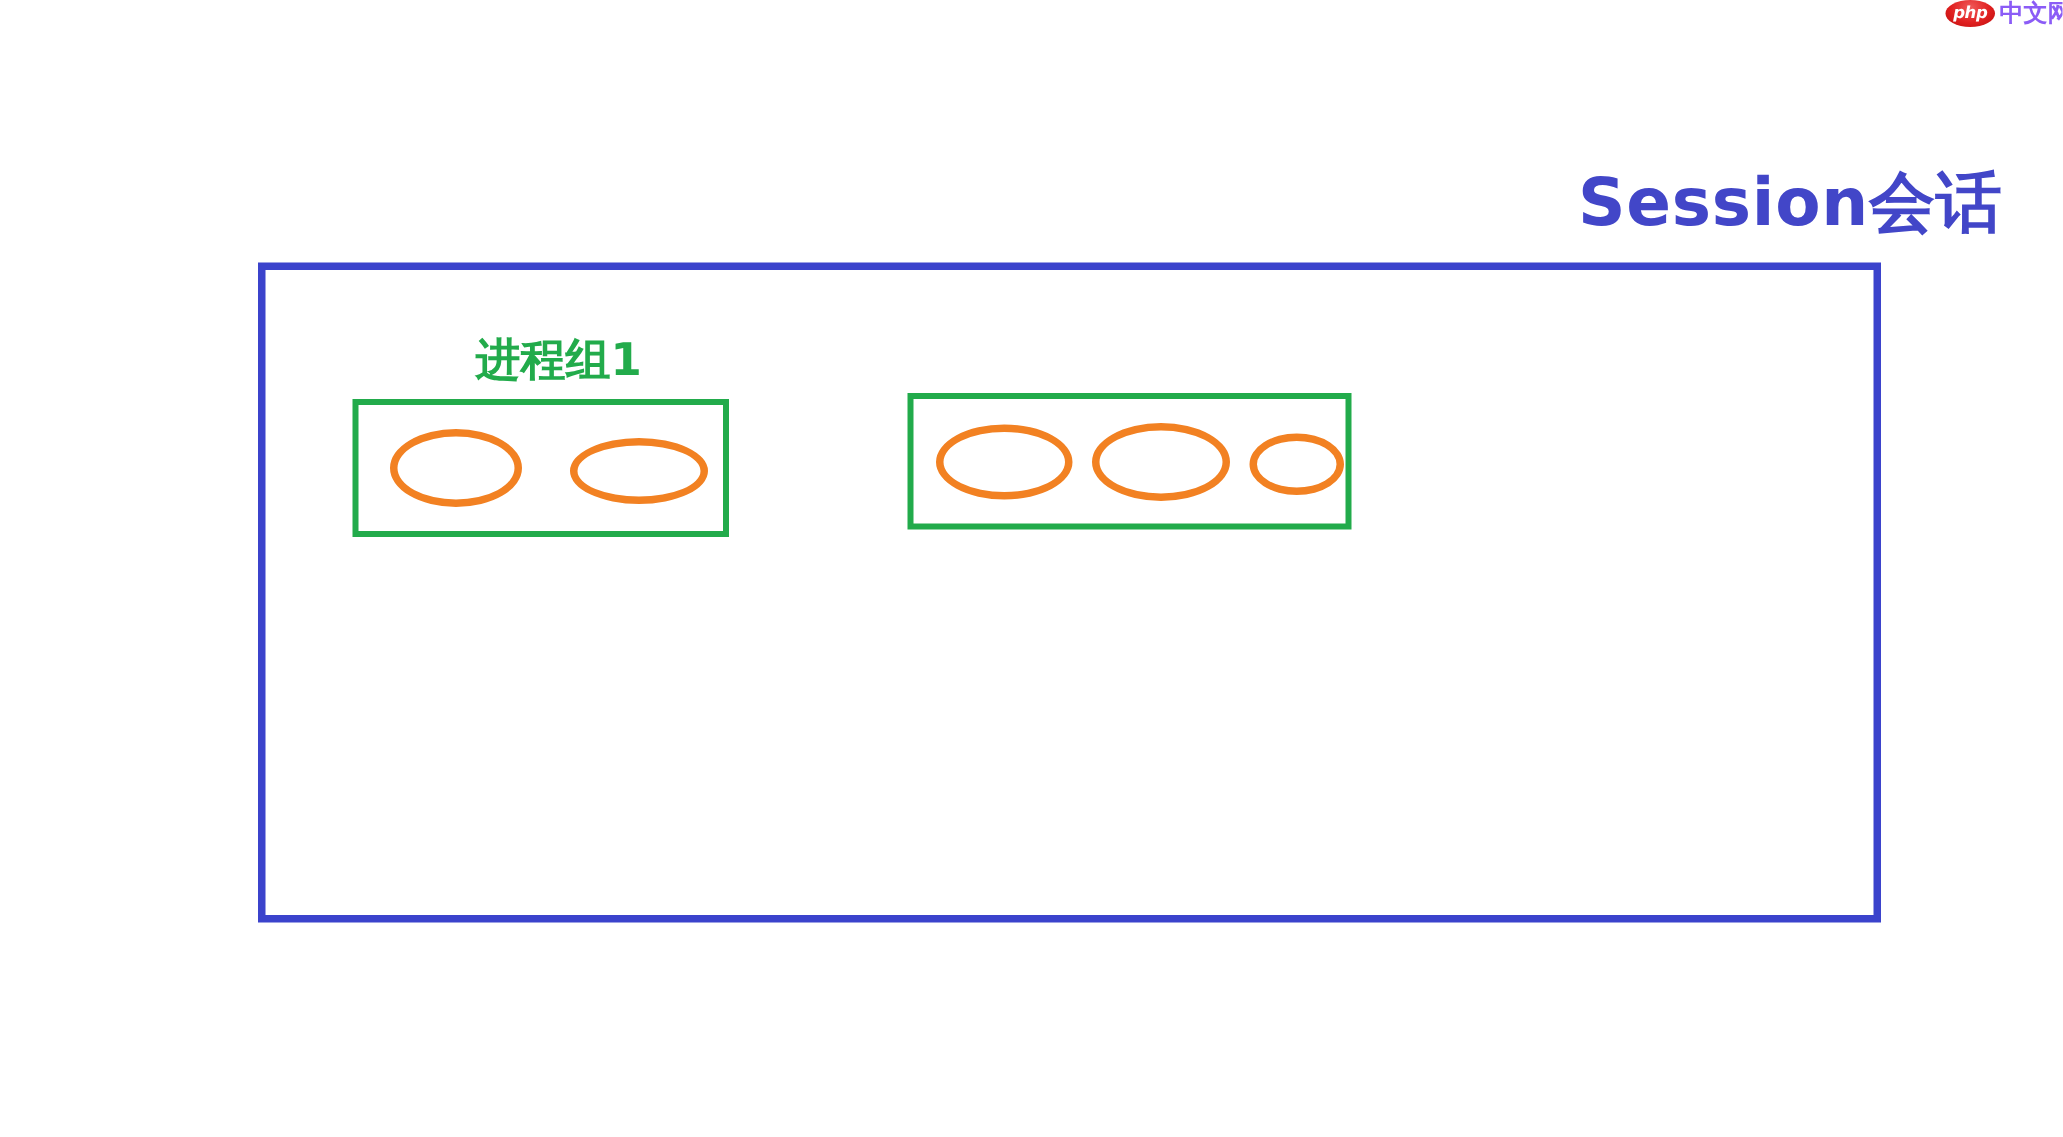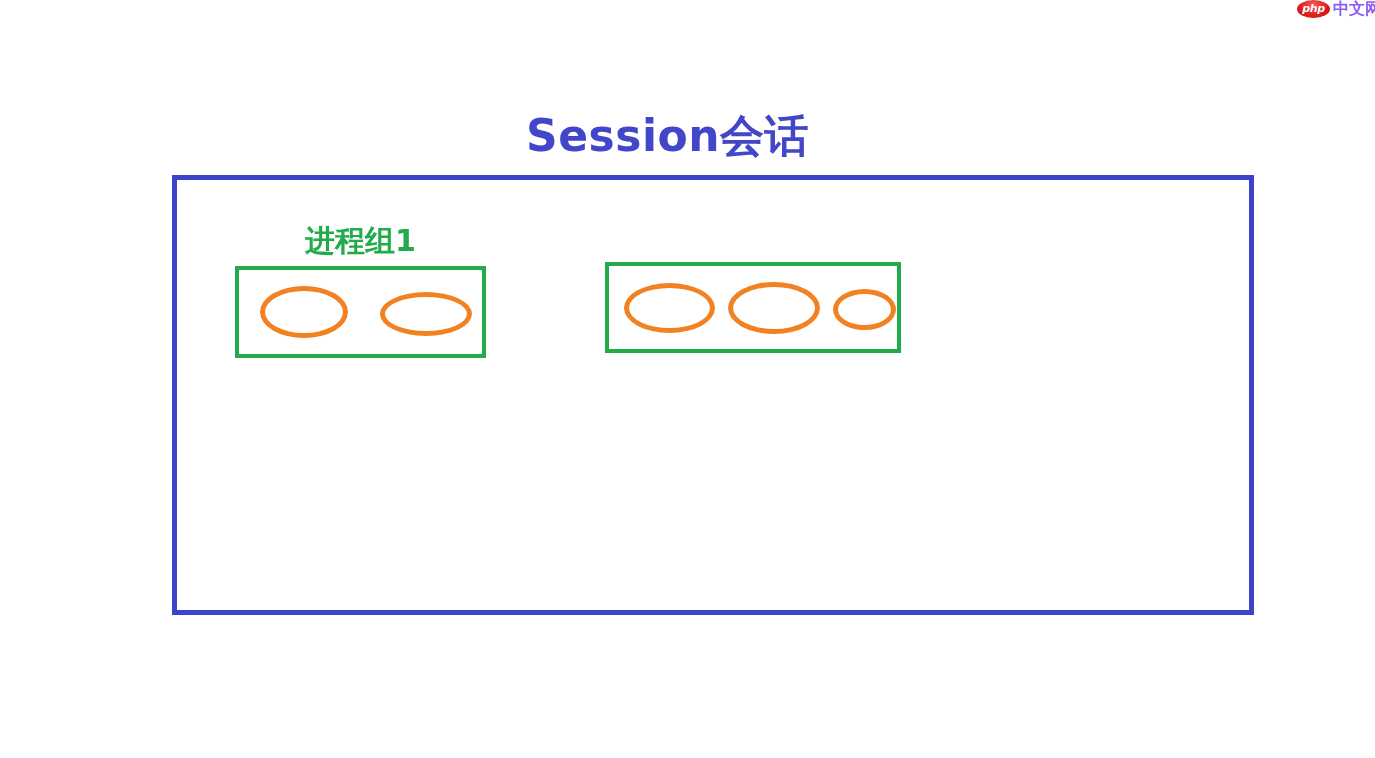--- a/index.html
+++ b/index.html
@@ -48,21 +48,21 @@
     line-height: 18px;
     font-family: "DejaVu Sans", sans-serif;
   }
 
   
   #diagram-title {
     position: absolute;
     left: 0;
     top: 108px;
     width: 1335px;
-    text-align: center;
+    text-align: right;
     font-size: 44px;
     font-weight: bold;
     color: #4246c8;
     letter-spacing: 0.5px;
     line-height: 56px;
     font-family: "DejaVu Sans", sans-serif;
   }
 
   
   #session-container {
@@ -75,21 +75,21 @@
     box-sizing: border-box;
     background: #ffffff;
   }
 
   
   .process-group {
     position: absolute;
   }
   .group-label {
     position: absolute;
-    left: 0;
+    left: 12px;
     width: 100%;
     text-align: center;
     font-size: 30px;
     font-weight: bold;
     color: #22ab4b;
     line-height: 38px;
     white-space: nowrap;
     font-family: "DejaVu Sans", sans-serif;
   }
   .group-box {

